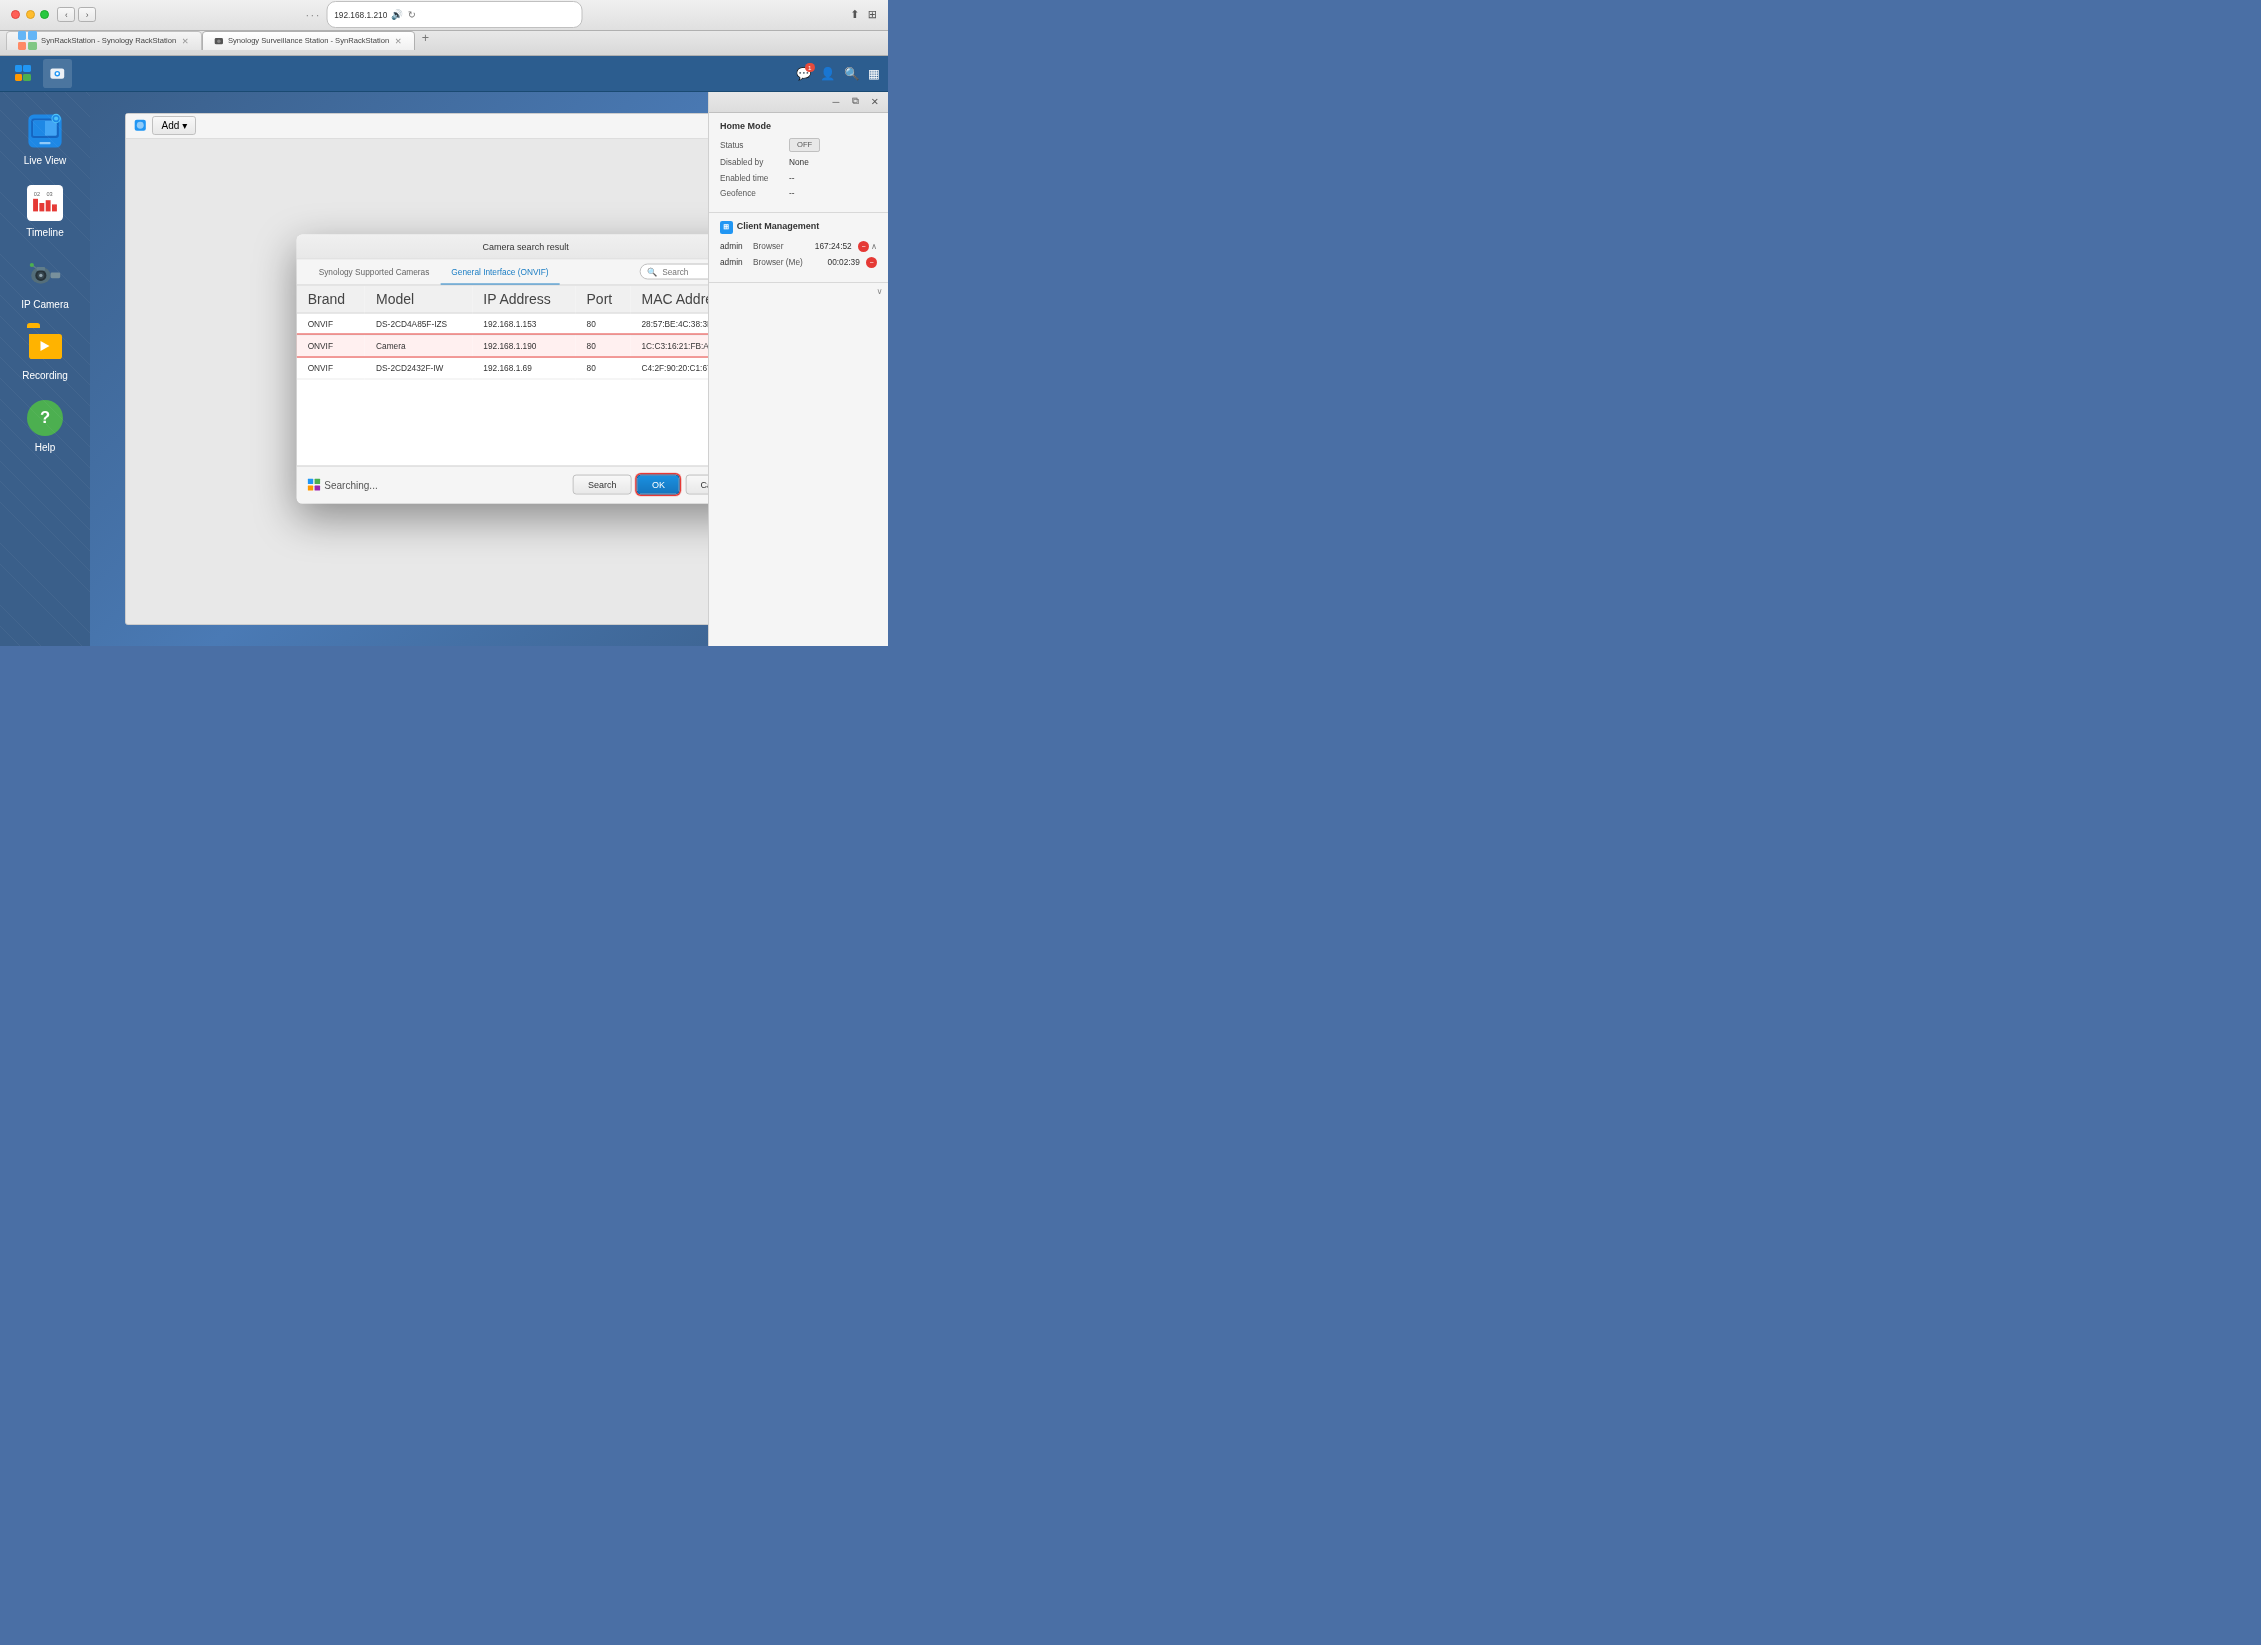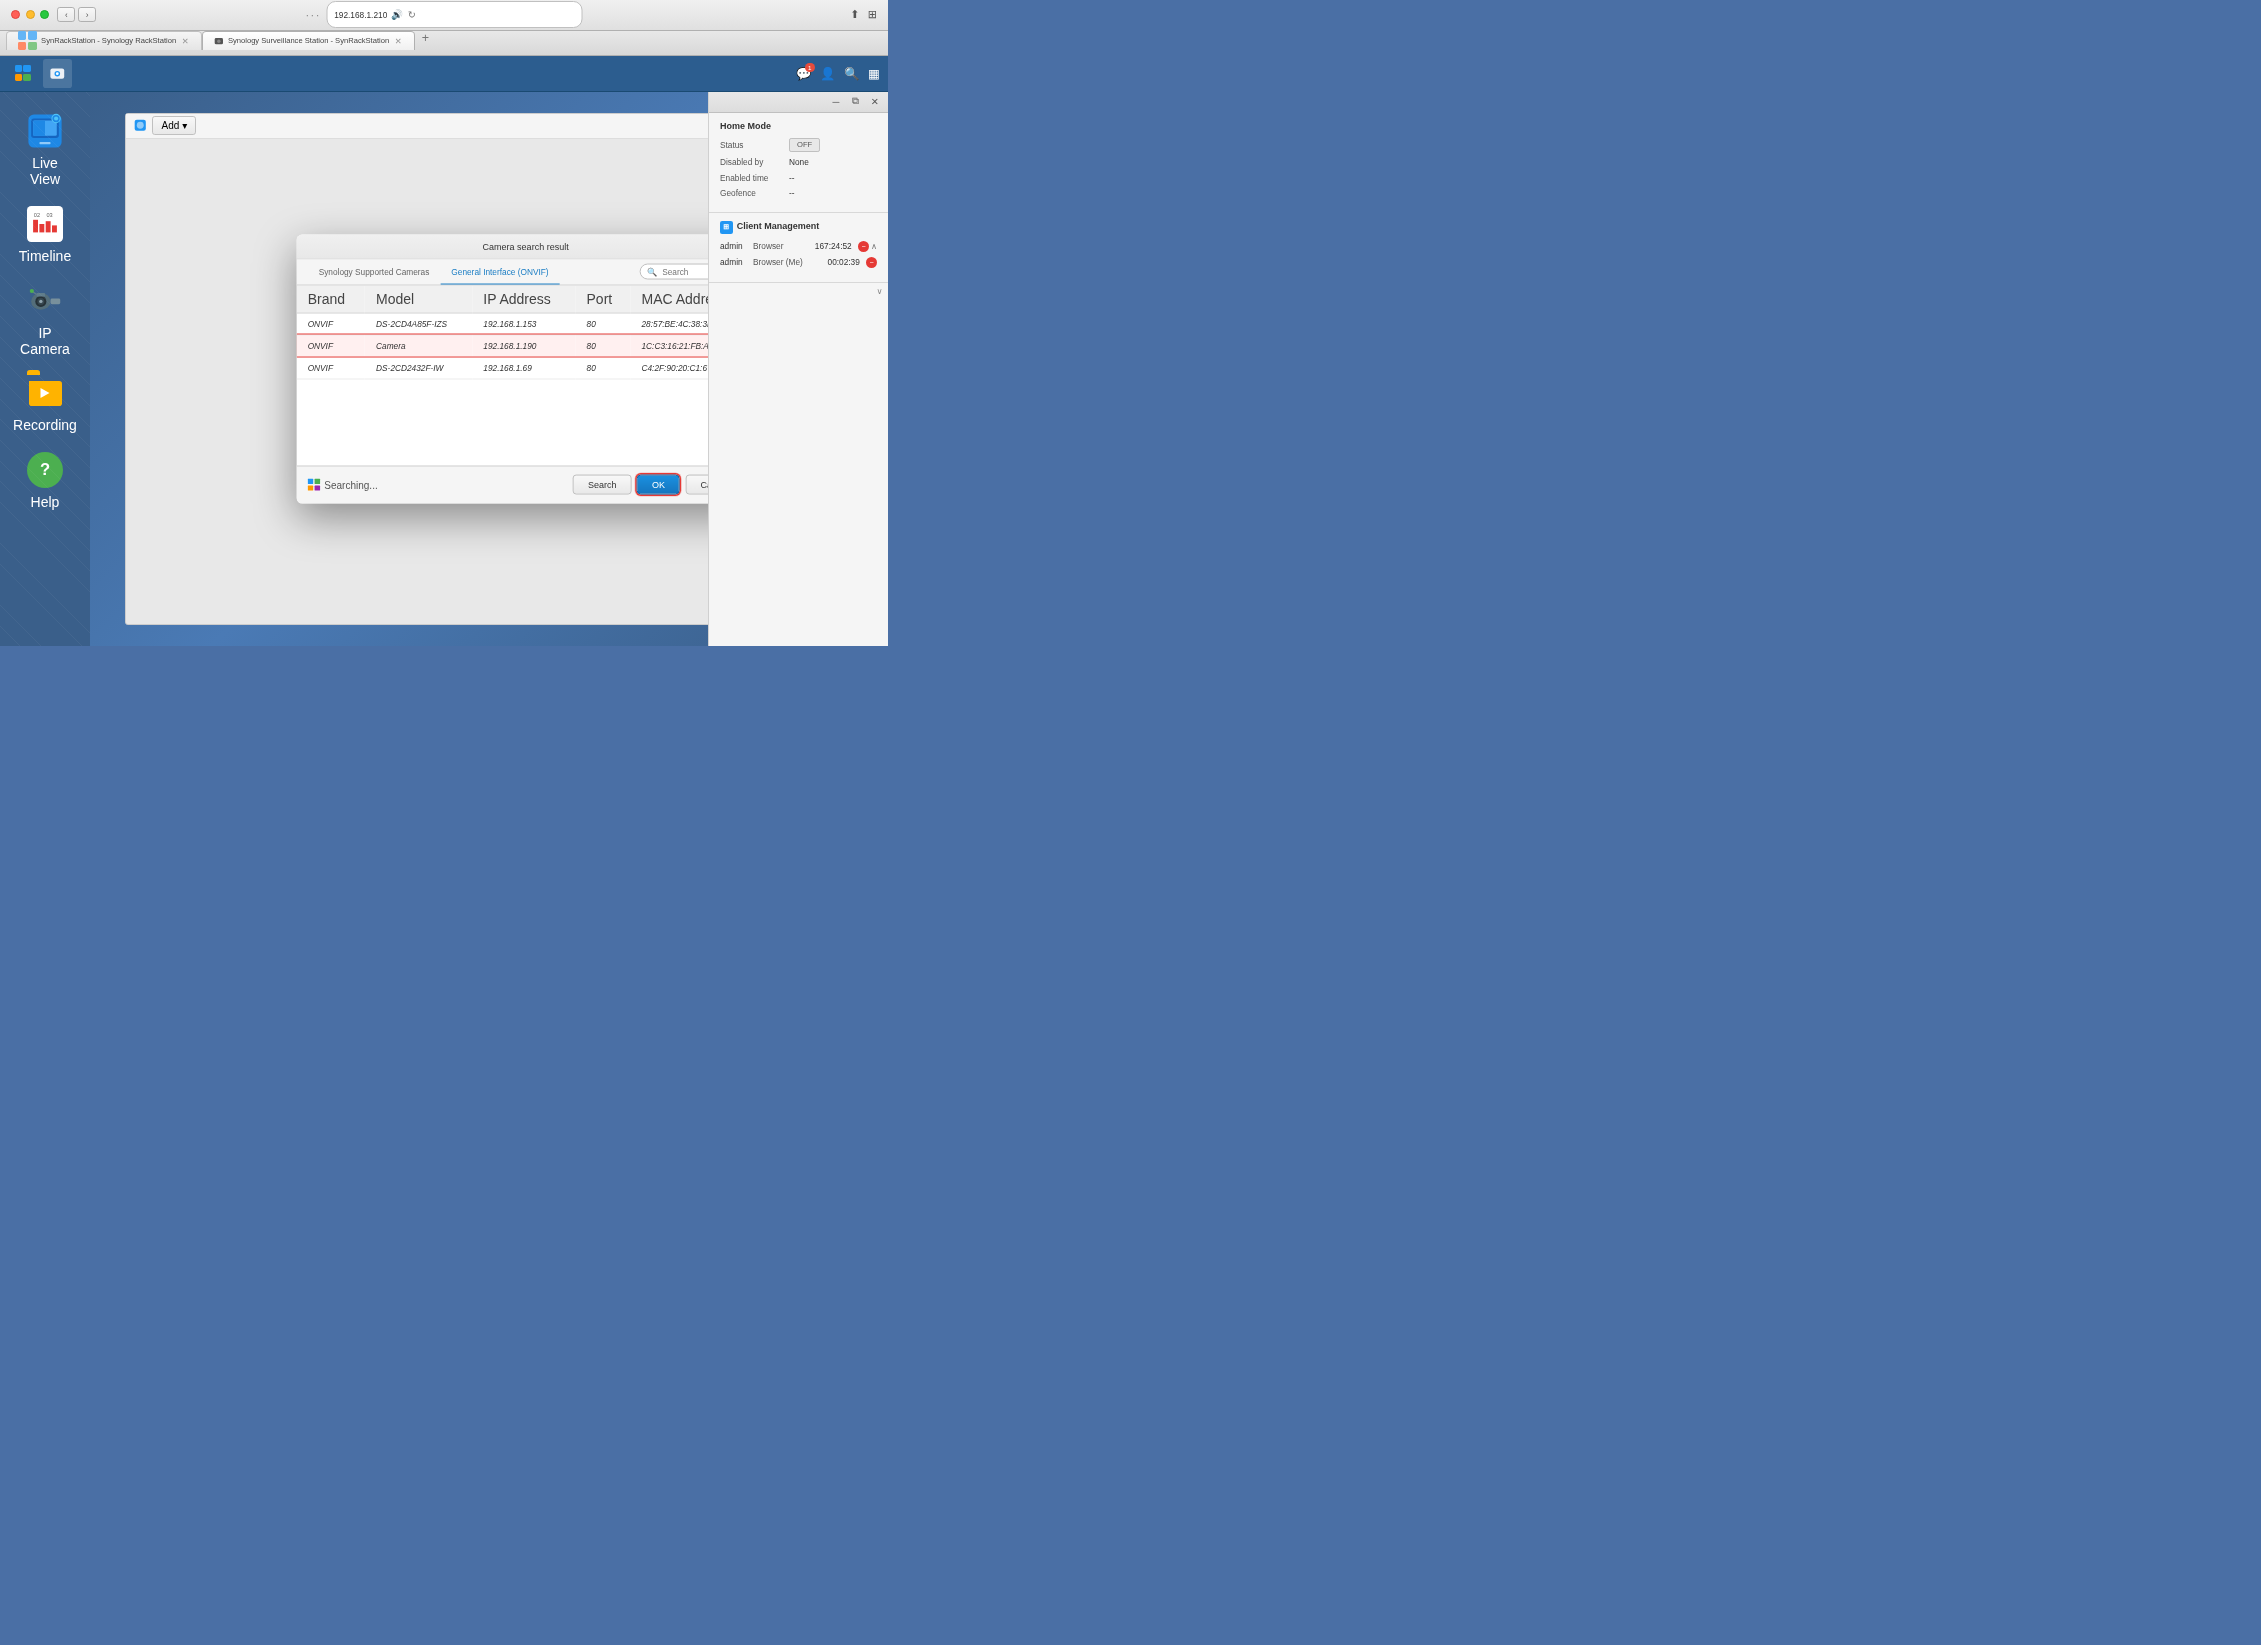--- a/index.html
+++ b/index.html
@@ -230,21 +230,21 @@
       width: 76px;
     }
     .sidebar-item-icon {
       width: 40px; height: 40px;
       display: flex;
       align-items: center;
       justify-content: center;
     }
     .sidebar-item-label {
       color: white;
-      font-size: 14px;
+      font-size: 10px;
       text-align: center;
     }
 
     
     .icon-timeline {
       background: white;
       border-radius: 4.2px;
       width: 36px; height: 36px;
       display: flex;
       align-items: center;
@@ -420,21 +420,20 @@
       padding: 5.5px 11px;
       text-align: left;
       font-weight: 500;
       color: #444;
       font-size: 14px;
     }
     .dialog-table td {
       padding: 5.5px 11px;
       color: #333;
       border-bottom: 0.7px solid #ebebeb;
-      font-style: italic;
     }
     .dialog-table tbody tr.selected {
       background: #fff0f0;
       outline: 1.4px solid #e53935;
       outline-offset: -0.7px;
     }
     .dialog-table tbody tr.selected td {
       border-color: transparent;
     }
 

